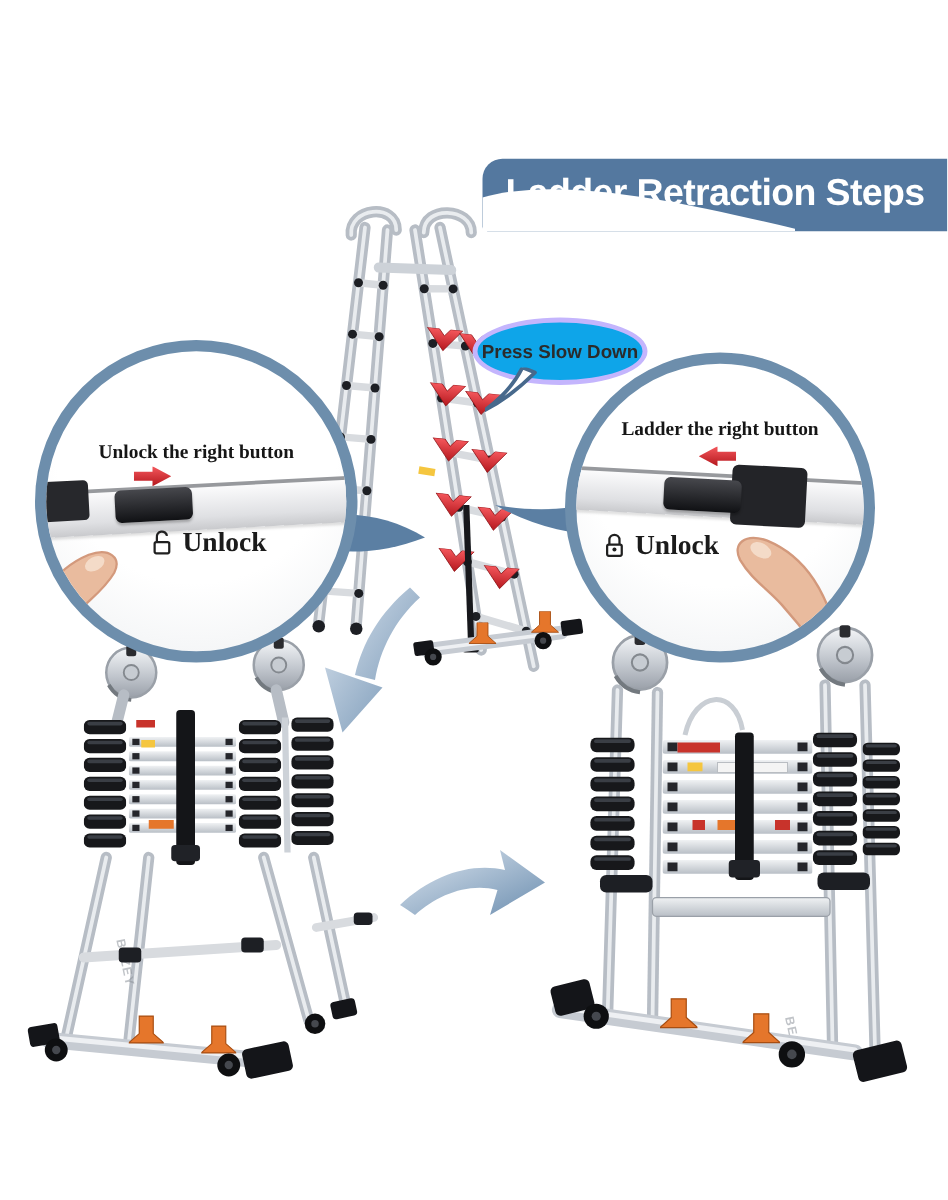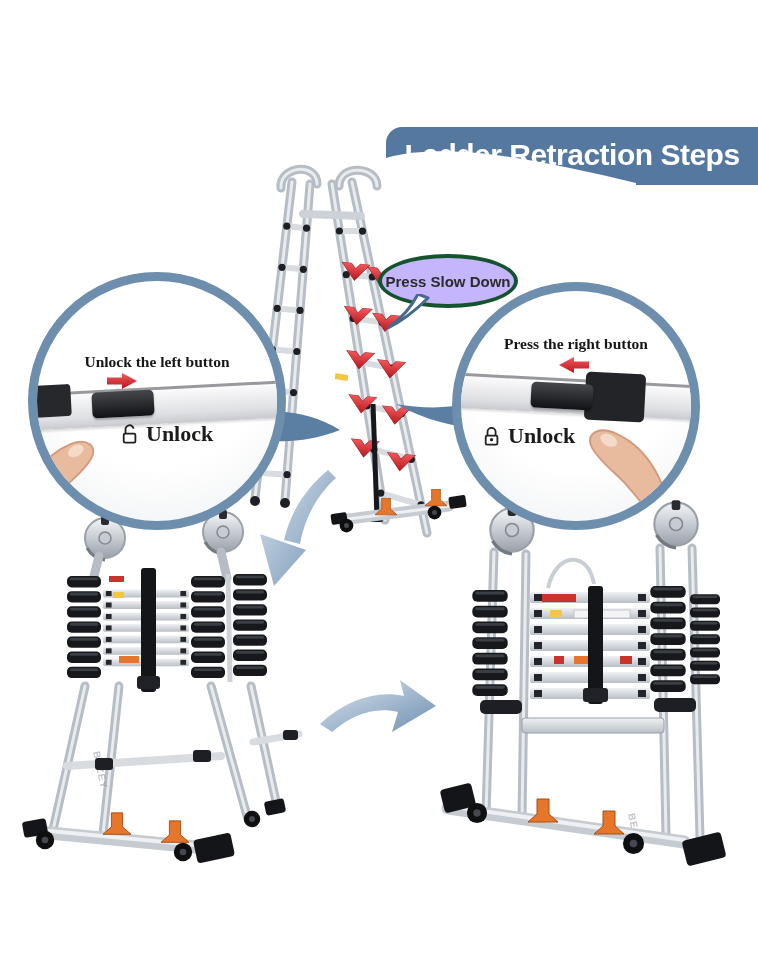--- a/index.html
+++ b/index.html
@@ -7,21 +7,21 @@
          font-family:"Liberation Sans",sans-serif;}
   .abs{position:absolute;}
   
   #banner{position:absolute;top:127px;right:0;width:372px;height:58px;
           background:#54789f;border-radius:16px 0 0 4px;z-index:6;}
   #banner .swoosh{position:absolute;left:0;bottom:0;width:250px;height:60px;}
   #banner .txt{position:relative;z-index:2;display:block;width:100%;text-align:center;
           color:#fff;font-weight:bold;font-size:30px;line-height:56px;letter-spacing:-.5px;}
   
   #bubble{position:absolute;left:378px;top:254px;width:132px;height:46px;z-index:7;
-          background:#c4b5fd;border:4px solid #14532d;border-radius:50%;
+          background:#0ea5e9;border:4px solid #c4b5fd;border-radius:50%;
           display:flex;align-items:center;justify-content:center;}
   #bubble span{font-size:15px;font-weight:bold;color:#2b2b2b;white-space:nowrap;}
   
   .circle{position:absolute;border:9px solid #6d8eac;border-radius:50%;overflow:hidden;
           background:radial-gradient(circle at 50% 30%,#ffffff 55%,#eef0f2 100%);z-index:5;}
   .circle .title{position:absolute;width:100%;text-align:center;
           font-family:"Liberation Serif",serif;font-weight:bold;font-size:15.5px;color:#161616;}
   .unlockRow{position:absolute;display:flex;align-items:center;gap:7px;justify-content:center;}
   .unlockRow .lbl{font-family:"Liberation Serif",serif;font-weight:bold;font-size:22px;color:#1b1b1b;}
   .band{position:absolute;background:linear-gradient(#fbfbfc,#dfe0e3 70%,#c9cacd);
@@ -235,42 +235,42 @@
 </svg>
 
 <svg class="abs" style="left:254px;top:408px;z-index:4" width="86" height="42" viewBox="0 0 86 42">
   <path d="M0,6 C30,0 60,6 86,22 C55,34 24,36 0,30 Z" fill="#5b7fa3"></path>
 </svg>
 <svg class="abs" style="left:396px;top:378px;z-index:4" width="132" height="58" viewBox="0 0 132 58">
   <path d="M132,6 C88,28 44,34 0,26 C46,52 98,56 132,42 Z" fill="#5b7fa3"></path>
 </svg>
 
 <div class="circle" style="left:28px;top:272px;width:240px;height:240px">
-  <div class="title" style="top:72px">Unlock the left button</div>
+  <div class="title" style="top:72px">Unlock the right button</div>
   <svg class="abs" style="left:70px;top:92px" width="30" height="16" viewBox="0 0 34 18">
         <use href="#redArrow"></use>
       </svg>
   <div class="band" style="left:-14px;top:106px;width:270px;height:34px;transform:rotate(-3deg)"></div>
   <div class="abs" style="left:-8px;top:104px;width:42px;height:32px;background:#27282c;border-radius:4px;transform:rotate(-3deg)"></div>
   <div class="sliderBtn" style="left:55px;top:110px;width:62px;height:26px;transform:rotate(-3deg)"></div>
   <svg class="abs" style="left:-14px;top:118px" width="120" height="128" viewBox="0 0 100 100">
     <path d="M-6,102 C2,66 16,44 40,34 C54,29 62,36 57,46 C50,58 40,64 31,74 C22,84 14,94 6,106 Z" fill="#e9bb9e" stroke="#d3997c" stroke-width="1.5"></path>
     <ellipse cx="44" cy="40" rx="7" ry="4.5" fill="#f4dbc8" transform="rotate(-28 44 40)"></ellipse>
   </svg>
   <div class="unlockRow" style="left:84px;top:140px">
     <svg width="18" height="23" viewBox="0 0 20 24">
       <path d="M5,11 V7 a4.5,4.5 0 0 1 9,-1.5" fill="none" stroke="#202020" stroke-width="2"></path>
       <rect x="3" y="11" width="13" height="10" rx="1.5" fill="none" stroke="#202020" stroke-width="2"></rect>
     </svg>
     <span class="lbl">Unlock</span>
   </div>
 </div>
 
 <div class="circle" style="left:452px;top:282px;width:230px;height:230px">
-  <div class="title" style="top:44px">Press the right button</div>
+  <div class="title" style="top:44px">Ladder the right button</div>
   <svg class="abs" style="left:98px;top:66px;transform:scaleX(-1)" width="30" height="16" viewBox="0 0 34 18">
         <use href="#redArrow"></use>
       </svg>
   <div class="band" style="left:-18px;top:88px;width:270px;height:32px;transform:rotate(3deg)"></div>
   <div class="abs" style="left:124px;top:82px;width:60px;height:48px;background:#232428;border-radius:5px;transform:rotate(3deg)"></div>
   <div class="sliderBtn" style="left:70px;top:92px;width:62px;height:26px;transform:rotate(3deg)"></div>
   <svg class="abs" style="left:76px;top:94px;transform:scaleX(-1)" width="128" height="136" viewBox="0 0 100 100">
     <path d="M-6,102 C2,66 16,44 40,34 C54,29 62,36 57,46 C50,58 40,64 31,74 C22,84 14,94 6,106 Z" fill="#e9bb9e" stroke="#d3997c" stroke-width="1.5"></path>
     <ellipse cx="44" cy="40" rx="7" ry="4.5" fill="#f4dbc8" transform="rotate(-28 44 40)"></ellipse>
   </svg>

